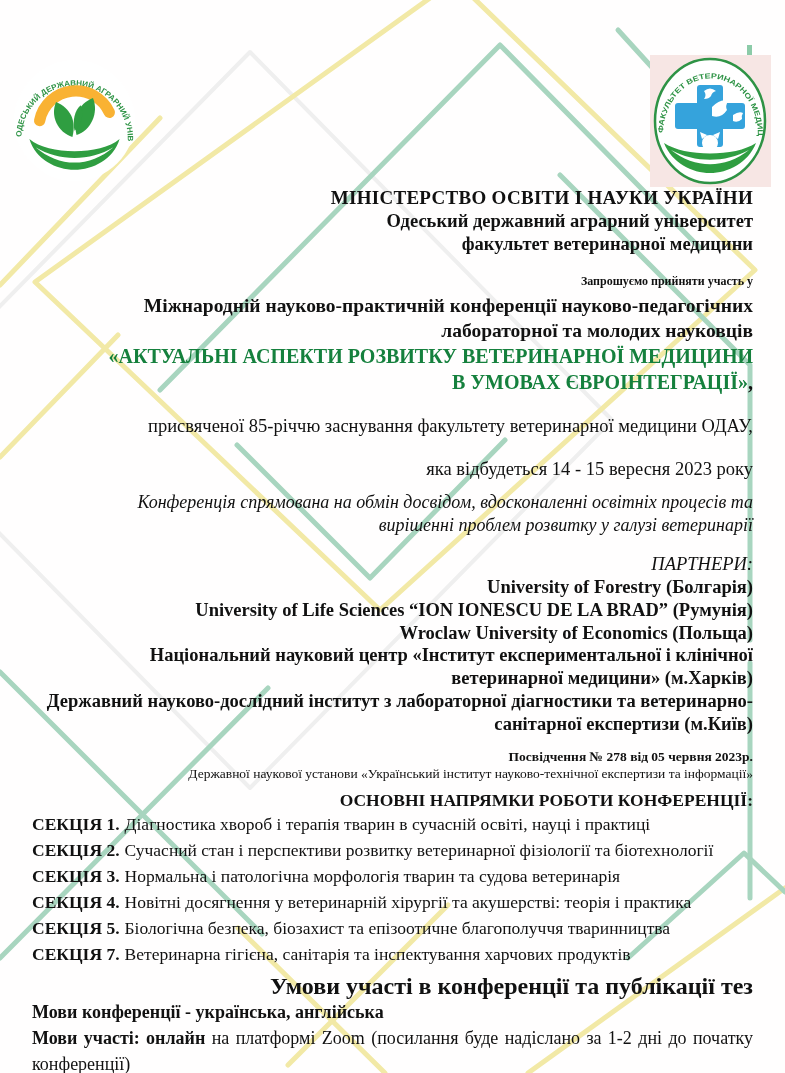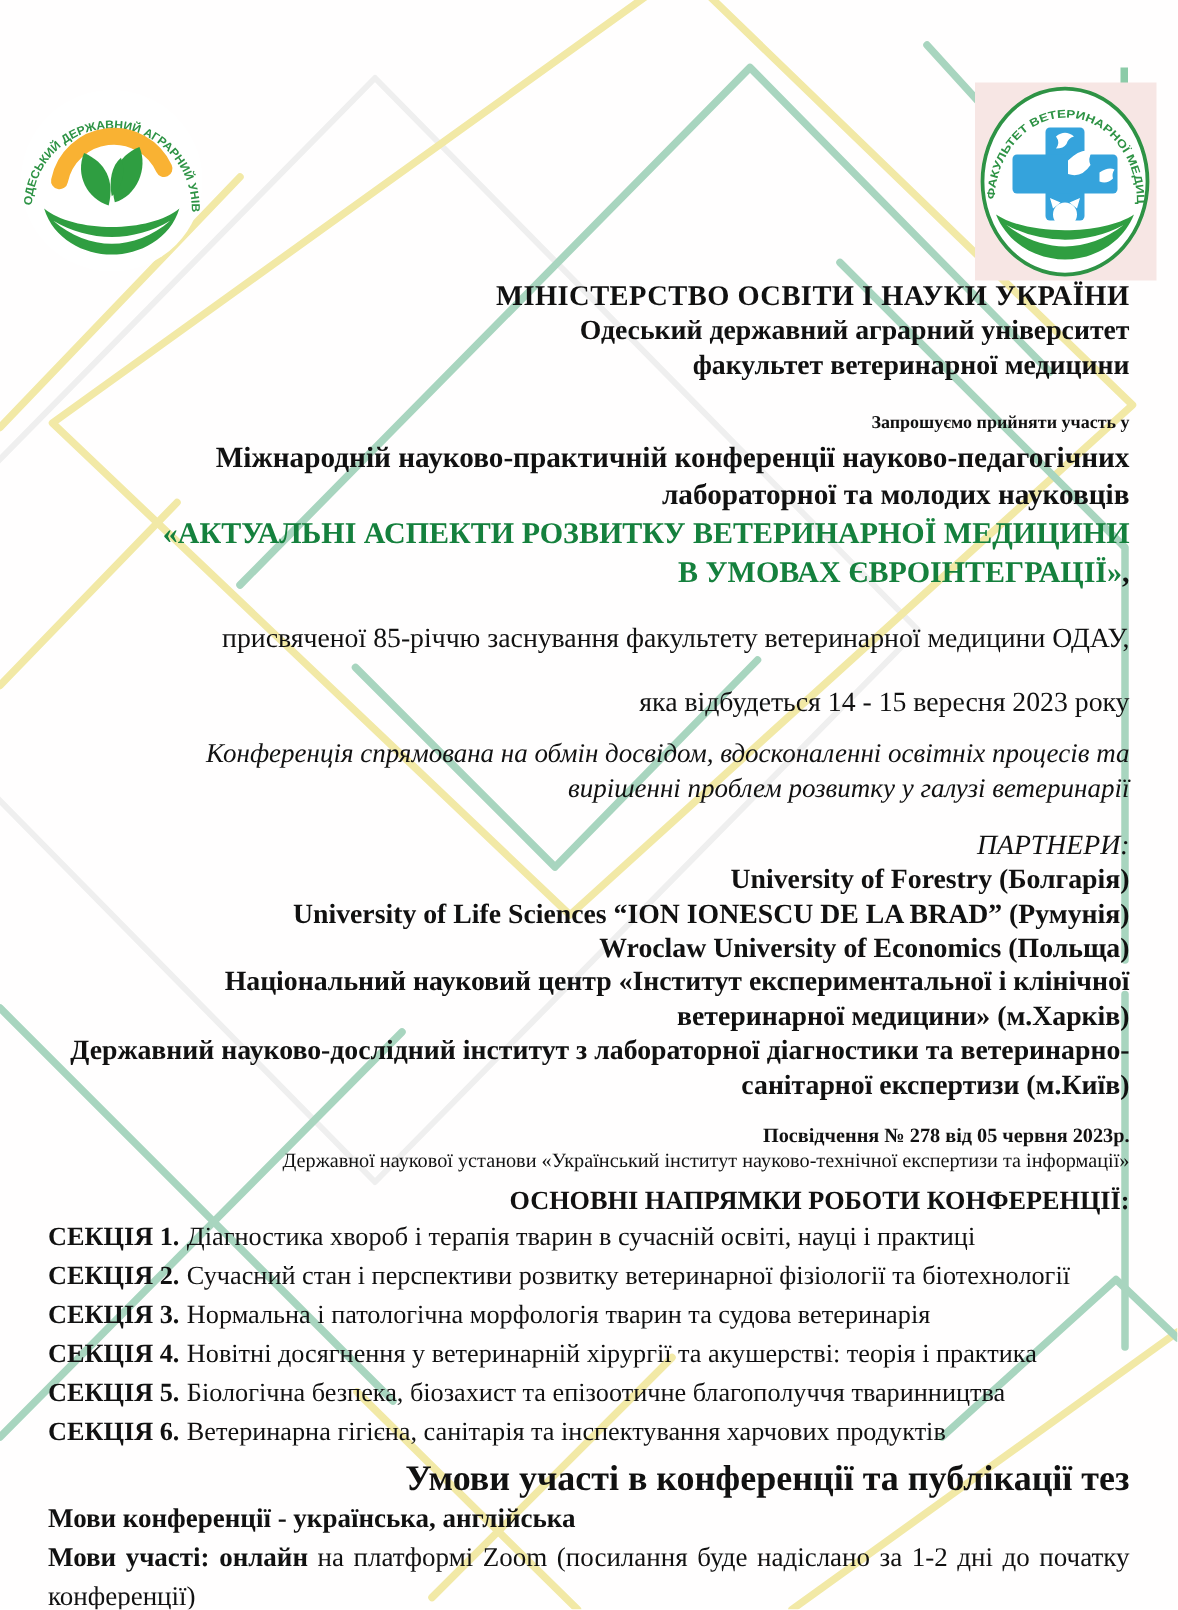--- a/index.html
+++ b/index.html
@@ -174,21 +174,21 @@
       <p class="c2">Державної наукової установи «Український інститут науково-технічної експертизи та інформації»</p>
     </div>
 
     <div class="sections">
       <p class="heading center">ОСНОВНІ НАПРЯМКИ РОБОТИ КОНФЕРЕНЦІЇ:</p>
       <p class="section-line"><b>СЕКЦІЯ 1.</b><span>Діагностика хвороб і терапія тварин в сучасній освіті, науці і практиці</span></p>
       <p class="section-line"><b>СЕКЦІЯ 2.</b><span>Сучасний стан і перспективи розвитку ветеринарної фізіології та біотехнології</span></p>
       <p class="section-line"><b>СЕКЦІЯ 3.</b><span>Нормальна і патологічна морфологія тварин та судова ветеринарія</span></p>
       <p class="section-line"><b>СЕКЦІЯ 4.</b><span>Новітні досягнення у ветеринарній хірургії та акушерстві: теорія і практика</span></p>
       <p class="section-line"><b>СЕКЦІЯ 5.</b><span>Біологічна безпека, біозахист та епізоотичне благополуччя тваринництва</span></p>
-      <p class="section-line"><b>СЕКЦІЯ 6.</b><span>Ветеринарна гігієна, санітарія та інспектування харчових продуктів</span></p>
+      <p class="section-line"><b>СЕКЦІЯ 7.</b><span>Ветеринарна гігієна, санітарія та інспектування харчових продуктів</span></p>
     </div>
 
     <div class="conditions">
       <p class="heading center">Умови участі в конференції та публікації тез</p>
       <p class="langs">Мови конференції - українська, англійська</p>
       <p class="format">
         <b>Мови участі: онлайн</b>
         <span>на платформі Zoom (посилання буде надіслано за 1-2 дні до початку конференції)</span>
       </p>
     </div>

